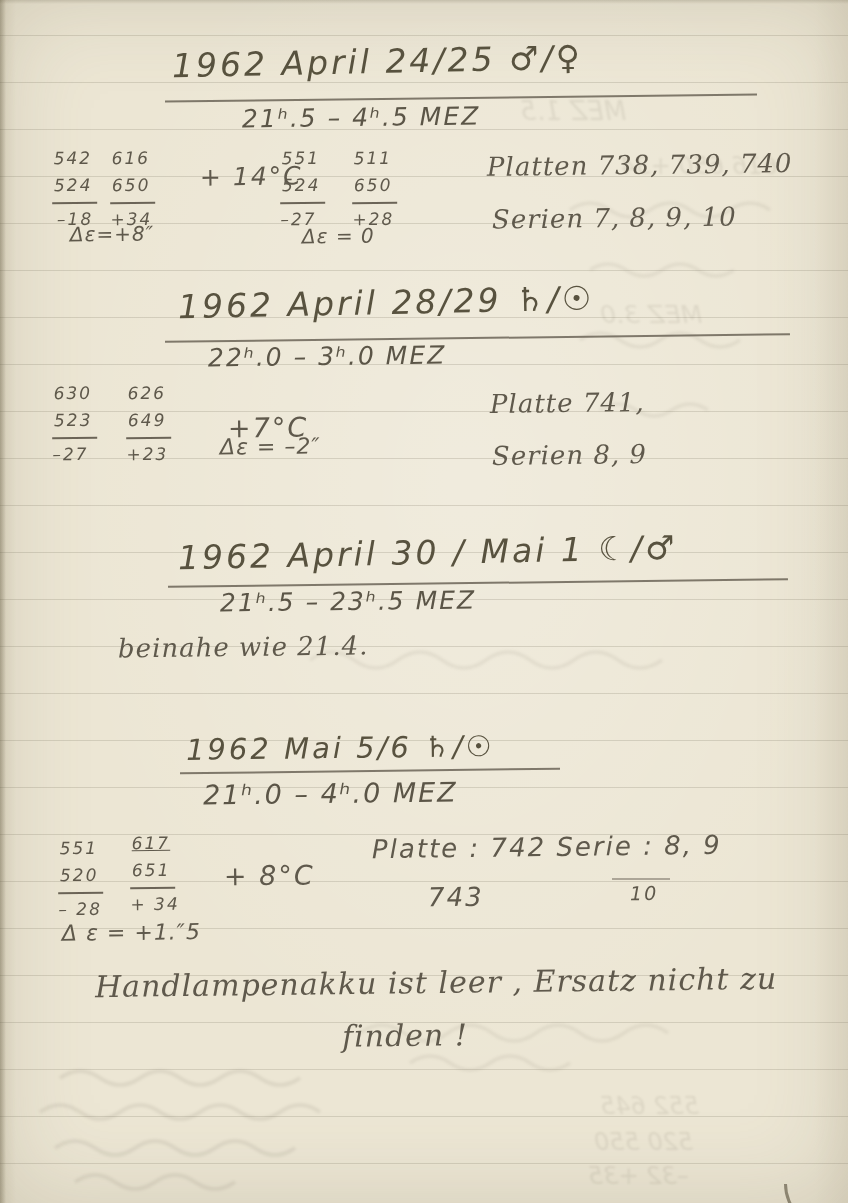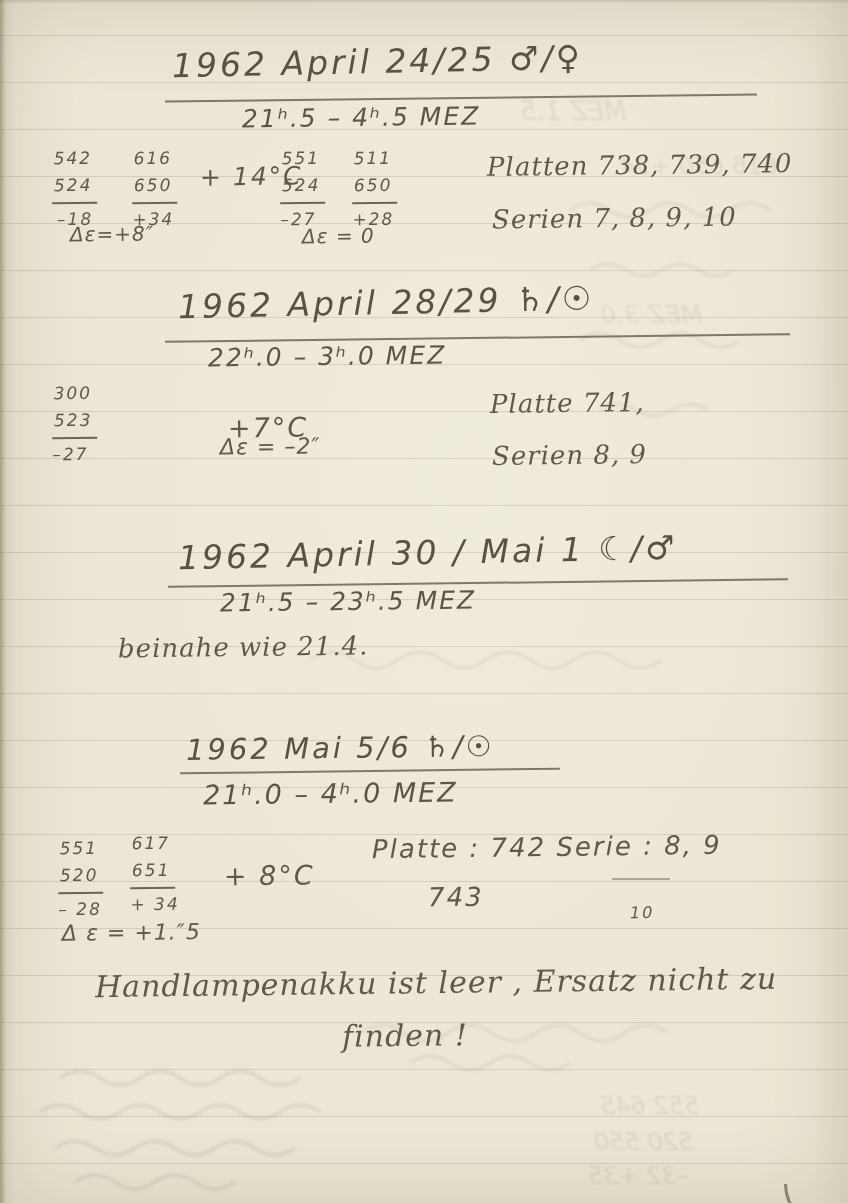--- a/index.html
+++ b/index.html
@@ -89,21 +89,21 @@
   <div class="underline r2" style="left:165px;top:97px;width:592px;"></div>
   <div class="hw time r2" style="left:242px;top:103px;">21ʰ.5 – 4ʰ.5  MEZ</div>
 
   <div class="col r2" style="left:52px;top:145px;">
     <div class="pair">
       <span class="hw num" style="position:static;">542</span>
       <span class="hw num" style="position:static;">524</span>
     </div>
     <span class="hw num res" style="position:static;text-align:center;">–18</span>
   </div>
-  <div class="col r2" style="left:132px;top:145px;">
+  <div class="col r2" style="left:110px;top:145px;">
     <div class="pair">
       <span class="hw num" style="position:static;">616</span>
       <span class="hw num" style="position:static;">650</span>
     </div>
     <span class="hw num res" style="position:static;">+34</span>
   </div>
   <div class="hw num r2" style="left:200px;top:162px;font-size:25px;">+ 14°C</div>
   <div class="col r2" style="left:280px;top:145px;">
     <div class="pair">
       <span class="hw num" style="position:static;">551</span>
@@ -122,24 +122,31 @@
   <div class="hw small r2" style="left:302px;top:224px;">Δε = 0</div>
   <div class="hw cursive r2" style="left:487px;top:150px;font-size:26px;">Platten 738, 739, 740</div>
   <div class="hw cursive r2" style="left:492px;top:203px;font-size:26px;">Serien 7, 8, 9, 10</div>
 
   <div class="hw title r1" style="left:178px;top:283px;">1962   April 28/29  ♄/☉</div>
   <div class="underline r2" style="left:165px;top:337px;width:625px;"></div>
   <div class="hw time r2" style="left:208px;top:342px;">22ʰ.0 – 3ʰ.0  MEZ</div>
 
   <div class="col r2" style="left:52px;top:380px;">
     <div class="pair">
-      <span class="hw num" style="position:static;">300</span>
+      <span class="hw num" style="position:static;">630</span>
       <span class="hw num" style="position:static;">523</span>
     </div>
     <span class="hw num res" style="position:static;">–27</span>
+  </div>
+  <div class="col r2" style="left:126px;top:380px;">
+    <div class="pair">
+      <span class="hw num" style="position:static;">626</span>
+      <span class="hw num" style="position:static;">649</span>
+    </div>
+    <span class="hw num res" style="position:static;">+23</span>
   </div>
   <div class="hw num r2" style="left:228px;top:412px;font-size:27px;">+7°C</div>
   <div class="hw small r2" style="left:220px;top:434px;font-size:22px;">Δε = –2″</div>
   <div class="hw cursive r2" style="left:490px;top:388px;font-size:26px;">Platte 741,</div>
   <div class="hw cursive r2" style="left:492px;top:440px;font-size:26px;">Serien 8, 9</div>
 
   <div class="hw title r1" style="left:178px;top:533px;">1962  April 30 / Mai 1  ☾/♂</div>
   <div class="underline r2" style="left:168px;top:582px;width:620px;"></div>
   <div class="hw time r2" style="left:220px;top:587px;">21ʰ.5 – 23ʰ.5  MEZ</div>
   <div class="hw cursive r2" style="left:118px;top:632px;font-size:26px;">beinahe wie 21.4.</div>
@@ -150,32 +157,32 @@
 
   <div class="col r2" style="left:58px;top:835px;">
     <div class="pair">
       <span class="hw num" style="position:static;">551</span>
       <span class="hw num" style="position:static;">520</span>
     </div>
     <span class="hw num res" style="position:static;">– 28</span>
   </div>
   <div class="col r2" style="left:130px;top:830px;">
     <div class="pair">
-      <span class="hw num" style="position:static;">617</span>
+      <span class="hw num" style="position:static;text-decoration:underline;">617</span>
       <span class="hw num" style="position:static;">651</span>
     </div>
     <span class="hw num res" style="position:static;">+ 34</span>
   </div>
   <div class="hw num r2" style="left:224px;top:860px;font-size:27px;">+ 8°C</div>
   <div class="hw small r2" style="left:62px;top:920px;font-size:22px;">Δ ε = +1.″5</div>
 
   <div class="hw r2" style="left:372px;top:832px;font-size:26px;letter-spacing:2px;">Platte :  742   Serie :  8, 9</div>
   <div class="hw r2" style="left:428px;top:882px;font-size:26px;letter-spacing:2px;">743</div>
   <div class="underline" style="left:612px;top:878px;width:58px;height:1.5px;opacity:0.5;"></div>
-  <div class="hw r2" style="left:630px;top:903px;font-size:16px;letter-spacing:2px;">10</div>
+  <div class="hw r2" style="left:630px;top:882px;font-size:19px;letter-spacing:2px;">10</div>
 
   <div class="hw cursive r2" style="left:95px;top:965px;font-size:30px;">Handlampenakku ist leer , Ersatz nicht zu</div>
   <div class="hw cursive r2" style="left:342px;top:1018px;font-size:30px;">finden !</div>
 
   <div class="edge-left"></div>
   <div class="edge-top"></div>
   <div class="corner-curl"></div>
   <div class="vignette"></div>
 </div>
 

